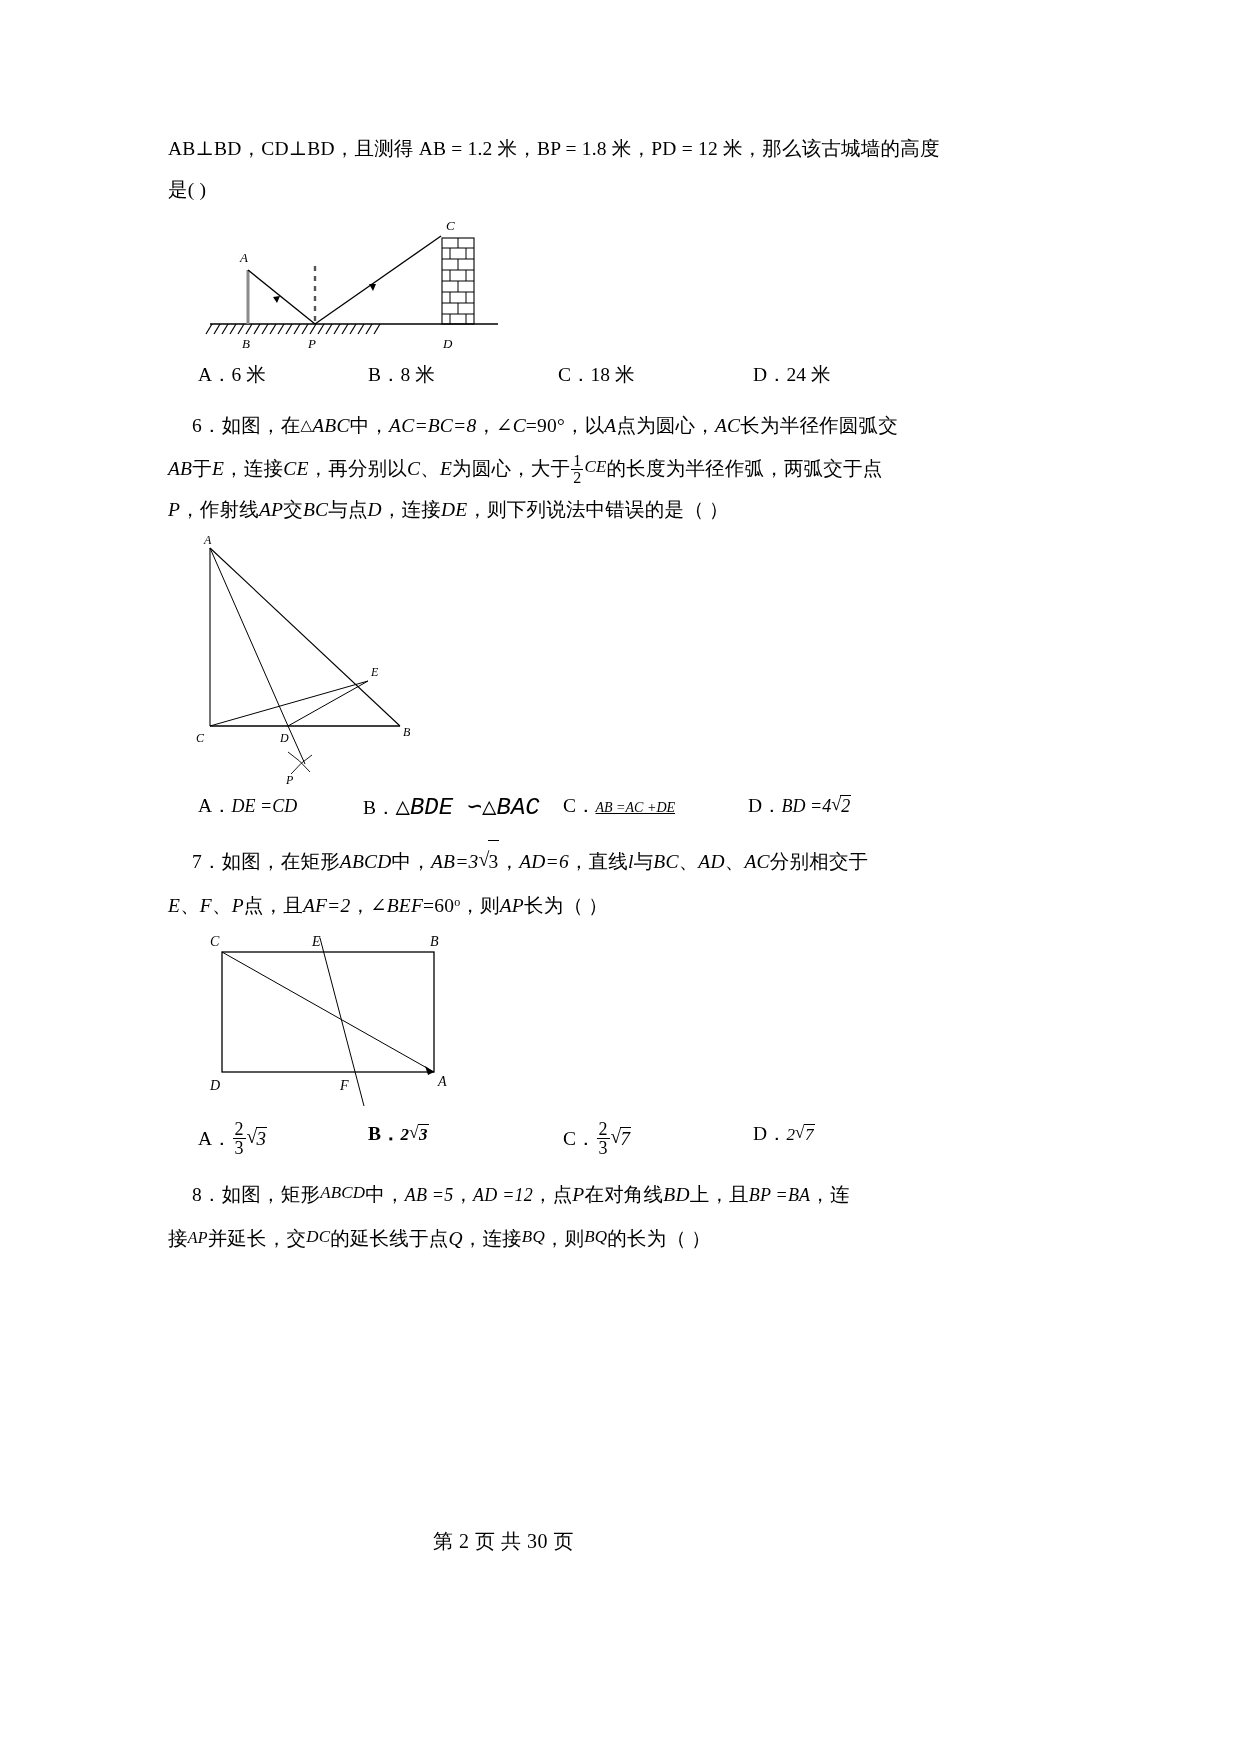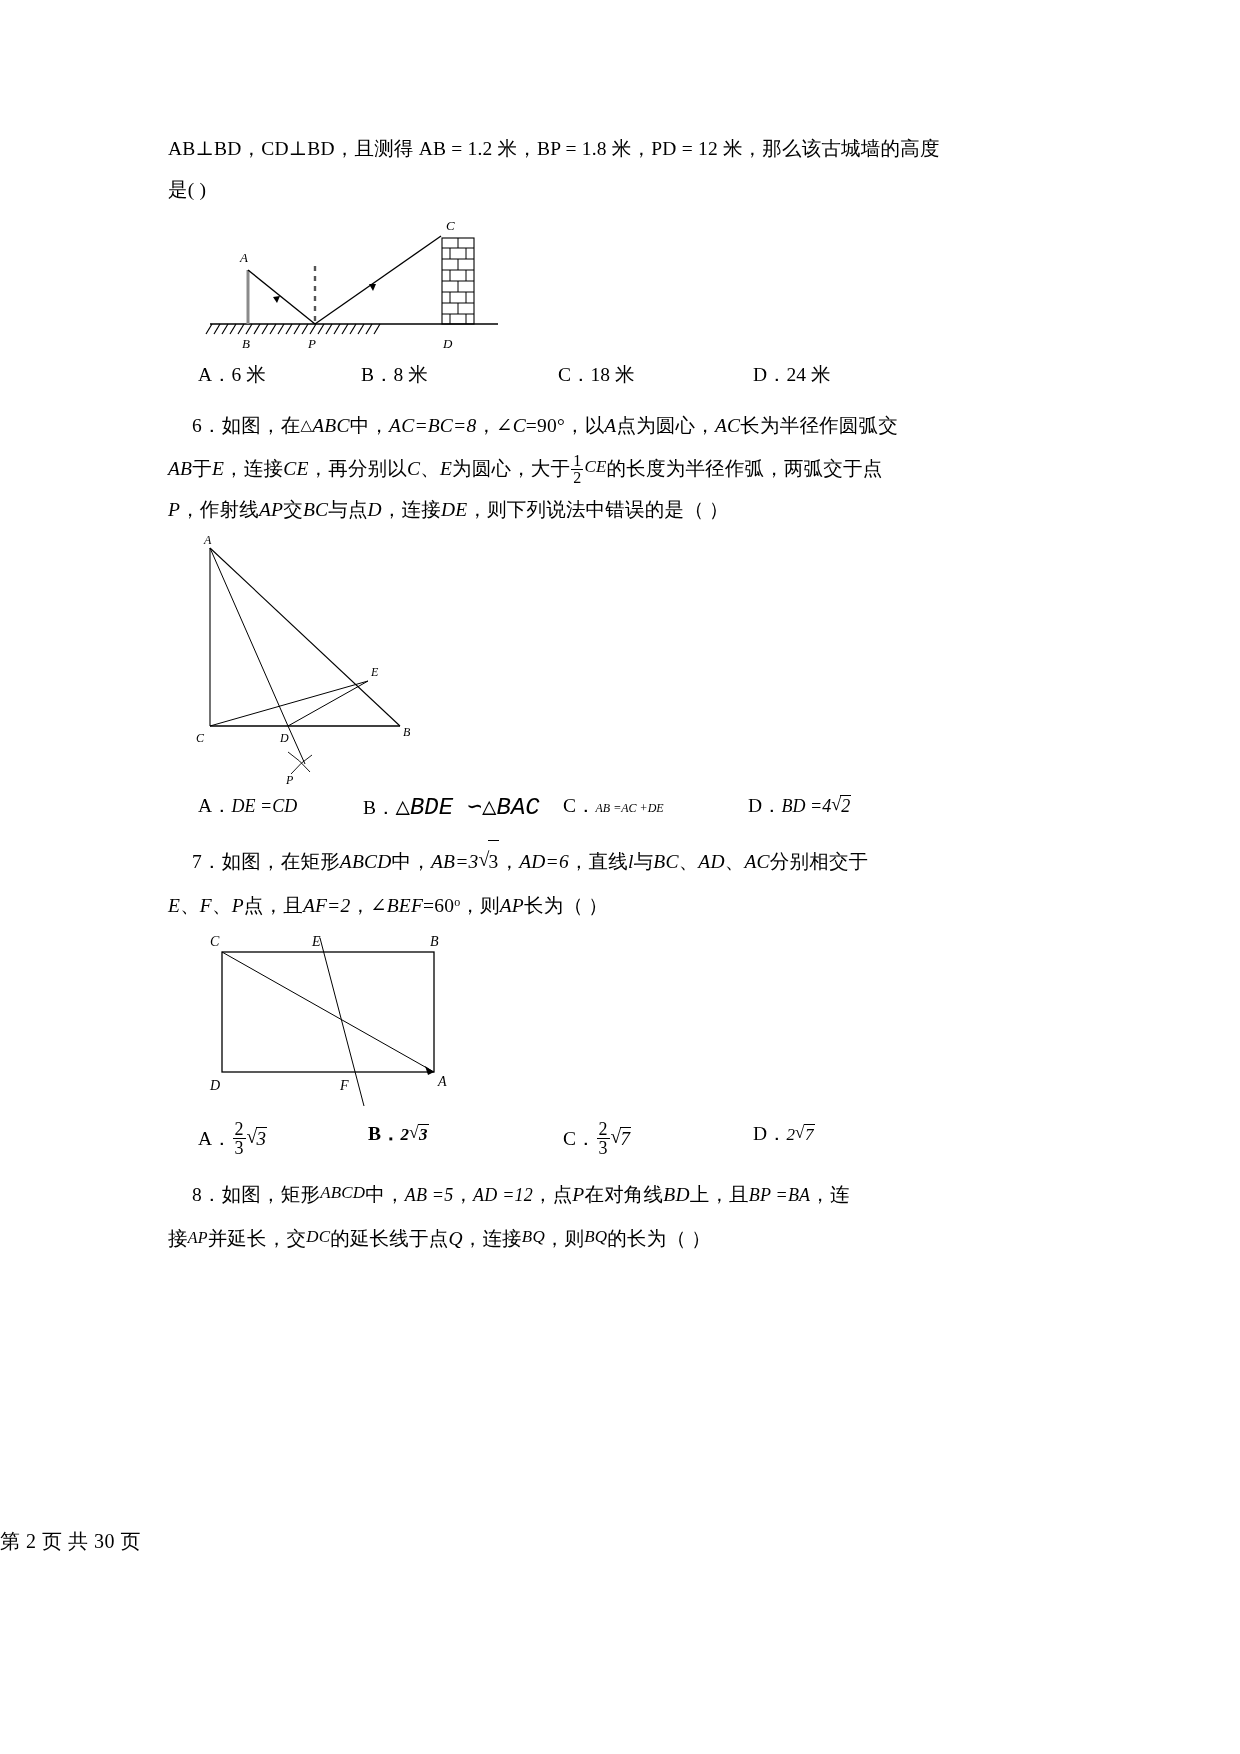--- a/index.html
+++ b/index.html
@@ -82,20 +82,21 @@
   
   .fig { position: relative; }
   .fig svg { display: block; }
 
   
   .footer {
     position: absolute;
     left: 0;
     top: 1528px;
     width: 1007px;
+    text-align: center;
     font-size: 20px;
     letter-spacing: 0.5px;
   }
   .footer span { display: inline; }
 </style>
 </head>
 <body>
 
 <div class="page">
   <div class="content">
@@ -175,21 +176,21 @@
         <text x="110" y="134" font-family="'Liberation Serif',serif" font-size="13" font-style="italic">P</text>
         <text x="248" y="16" font-family="'Liberation Serif',serif" font-size="13" font-style="italic">C</text>
         <text x="245" y="134" font-family="'Liberation Serif',serif" font-size="13" font-style="italic">D</text>
       </svg>
     </div>
 
     <div class="options" style="margin-top:2px;">
       <div class="opt" style="left:30px;">
         <span class="lbl">A．</span><span>6 米</span>
       </div>
-      <div class="opt" style="left:193px;">
+      <div class="opt" style="left:200px;">
         <span class="lbl">B．</span><span>8 米</span>
       </div>
       <div class="opt" style="left:390px;">
         <span class="lbl">C．</span><span>18 米</span>
       </div>
       <div class="opt" style="left:585px;">
         <span class="lbl">D．</span><span>24 米</span>
       </div>
     </div>
 
@@ -232,21 +233,21 @@
     </div>
 
     <div class="options" style="margin-top:6px;height:42px;">
       <div class="opt" style="left:30px;">
         <span class="lbl">A．</span><span class="it" style="font-size:18px;">DE =CD</span>
       </div>
       <div class="opt" style="left:195px;">
         <span class="lbl">B．</span><span class="it" style="font-size:24px;font-family:Liberation Mono, monospace;">△BDE ∽△BAC</span>
       </div>
       <div class="opt" style="left:395px;">
-        <span class="lbl">C．</span><span class="it" style="font-size:12px;">AB =AC +DE</span>
+        <span class="lbl">C．</span><span class="it" style="font-size:14px;text-decoration:underline;">AB =AC +DE</span>
       </div>
       <div class="opt" style="left:580px;">
         <span class="lbl">D．</span><span class="it" style="font-size:18px;">BD =4</span><span class="rad it" style="font-size:18px;"><span class="radicand">2</span></span>
       </div>
     </div>
 
     <div class="q-block" style="margin-top:6px;">
       <div class="q-line indent">
         <span>7．</span><span>如图，在矩形</span><span class="it">ABCD</span><span>中，</span><span class="it">AB=3</span><span class="rad"><span class="radicand">3</span></span><span>，</span><span class="it">AD=6</span><span>，直线</span><span class="it">l</span><span>与</span><span class="it">BC</span><span>、</span><span class="it">AD</span><span>、</span><span class="it">AC</span><span>分别相交于</span>
       </div>

